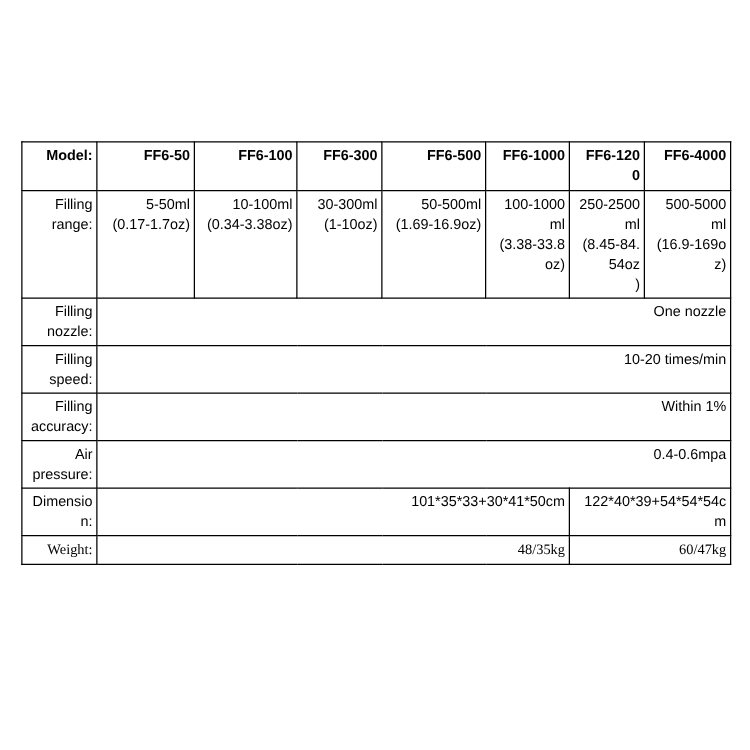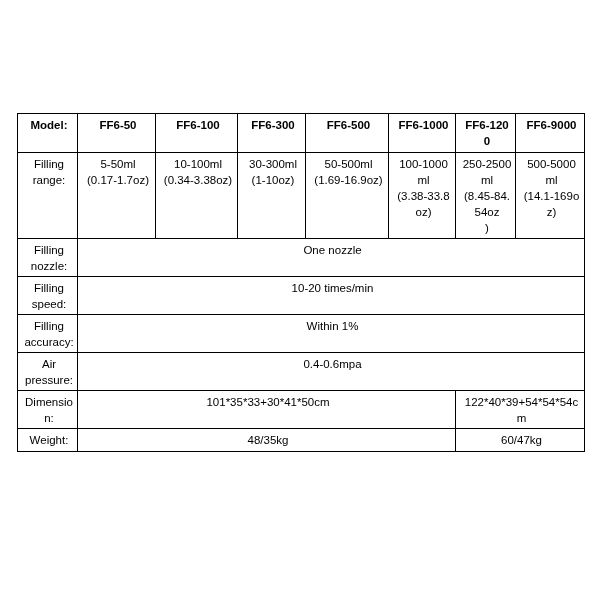--- a/index.html
+++ b/index.html
@@ -24,32 +24,32 @@
   table.specs th,
   table.specs td {
     border: 1px solid #000000;
     vertical-align: top;
     padding: 3px 3px 2px 6px;
     font-size: 11.5px;
     line-height: 16px;
     color: #000000;
     white-space: pre-line;
     overflow: hidden;
-    text-align: center;
+    text-align: right;
     font-weight: normal;
   }
   table.specs th {
     font-weight: bold;
   }
   tr.r-header  { height: 39px; }
   tr.r-range   { height: 86px; }
   tr.r-nozzle  { height: 36px; }
   tr.r-spec    { height: 35px; }
   tr.r-dim     { height: 31px; }
-  tr.r-weight  { height: 23px; }
+  tr.r-weight  { height: 23px; font-family: Liberation Serif, serif; }
   td.span-center { text-align: center; }
 </style>
 </head>
 <body>
 
 <table class="specs">
   <colgroup>
     <col style="width:60px">
       <col style="width:78px">
       <col style="width:82px">
@@ -63,21 +63,21 @@
   <tbody>
       <tr class="r-header">
     <th>Model:</th>
     <th>FF6-50</th>
     <th>FF6-100</th>
     <th>FF6-300</th>
     <th>FF6-500</th>
     <th>FF6-1000</th>
     <th>FF6-120
 0</th>
-    <th>FF6-9000</th>
+    <th>FF6-4000</th>
   </tr>
 
   <tr class="r-range">
     <td>Filling
 range:</td>
     <td>5-50ml
 (0.17-1.7oz)</td>
     <td>10-100ml
 (0.34-3.38oz)</td>
     <td>30-300ml
@@ -88,21 +88,21 @@
 ml
 (3.38-33.8
 oz)</td>
     <td>250-2500
 ml
 (8.45-84.
 54oz
 )</td>
     <td>500-5000
 ml
-(14.1-169o
+(16.9-169o
 z)</td>
   </tr>
 
   <tr class="r-nozzle">
     <td>Filling
 nozzle:</td>
     <td class="span-center" colspan="7">One nozzle</td>
   </tr>
 
   <tr class="r-spec">

